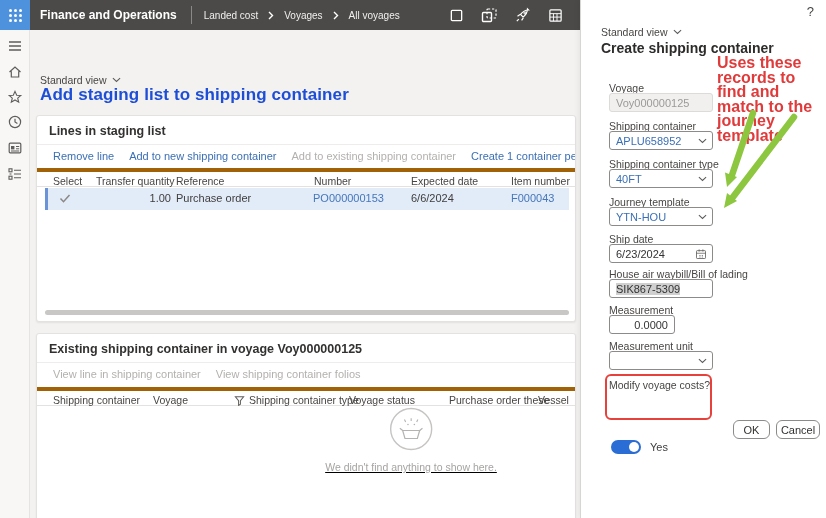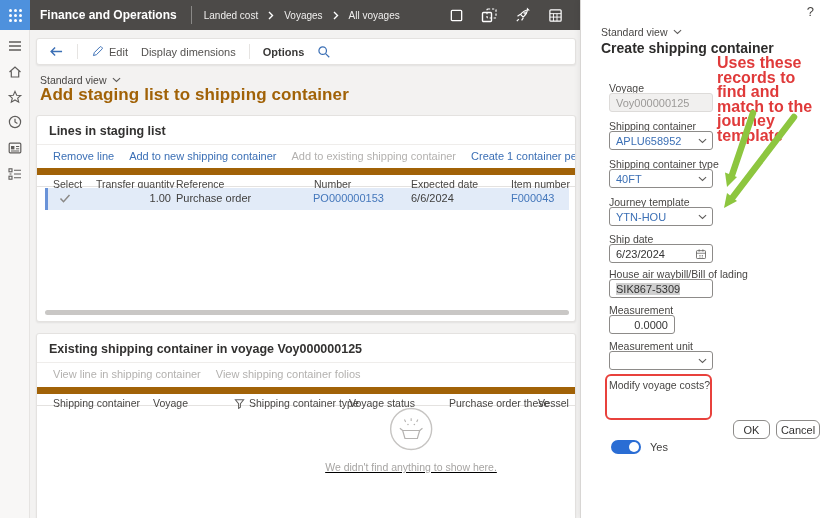--- a/index.html
+++ b/index.html
@@ -26,29 +26,29 @@
   
   .main { position:absolute; left:30px; top:30px; width:550px; height:488px; background:#f3f2f1; }
   .card { position:absolute; background:#fff; border:1px solid #e4e2e0; border-radius:3px; box-shadow:0 1px 2px rgba(0,0,0,.07); overflow:hidden; }
 
   .action-card { left:6px; top:8px; width:540px; height:27px; display:flex; align-items:center; padding-left:12px; gap:13px; }
   .ab-item { display:flex; align-items:center; gap:5px; font-size:11px; color:#53514f; cursor:pointer; white-space:nowrap; }
   .ab-sep { width:1px; height:15px; background:#e6e4e2; }
   .ab-bold { font-weight:bold; color:#3a3938; }
 
   .view-row { position:absolute; left:10px; top:44px; display:flex; align-items:center; gap:5px; font-size:10.5px; color:#484644; cursor:pointer; }
-  .page-title { position:absolute; left:10px; top:55px; font-size:17px; font-weight:600; color:#a16207; letter-spacing:.1px; }
+  .page-title { position:absolute; left:10px; top:55px; font-size:17px; font-weight:600; color:#1d4ed8; letter-spacing:.1px; }
 
   .sec-head { position:absolute; left:12px; top:8px; font-size:12.5px; font-weight:bold; color:#323130; }
   .sec-head-line { position:absolute; left:0; top:28px; width:100%; height:1px; background:#efedeb; }
   .tbar { position:absolute; left:16px; display:flex; gap:15px; font-size:11px; white-space:nowrap; }
   .tlink { color:#3b6fb5; cursor:pointer; }
   .tlink.disabled { color:#b3b1af; cursor:default; }
 
-  .grid-head { position:absolute; left:0; width:540px; height:19px; border-top:7px solid #a16207; border-bottom:1px solid #e4e2e0; font-size:10.5px; color:#484644; }
+  .grid-head { position:absolute; left:0; width:540px; height:19px; border-top:4px solid #a16207; border-bottom:1px solid #e4e2e0; font-size:10.5px; color:#484644; }
   .gh-cell { position:absolute; top:3px; cursor:pointer; white-space:nowrap; }
   .num-col { text-align:right; width:75px; }
 
   .grid-row { position:absolute; left:8px; width:524px; height:22px; background:#e2ebf8; border-left:3px solid #6a93d8; font-size:11px; color:#3f3e3d; cursor:pointer;text-decoration:underline; }
   .gr-cell { position:absolute; top:4px; white-space:nowrap; }
   .link { color:#4477bb; cursor:pointer; }
 
   .hscroll { position:absolute; left:8px; width:524px; height:5px; background:#c9c7c5; border-radius:3px; cursor:pointer; }
 
   .empty-wrap { position:absolute; left:374px; top:72px; transform:translateX(-50%); text-align:center;text-decoration:underline; }
@@ -154,43 +154,20 @@
       </svg>
     <svg class="side-ic" style="top:136px" viewBox="0 0 16 16">
         <rect x="2" y="2.8" width="3" height="3" fill="none" stroke="#5f5d5b" stroke-width="1.1"></rect>
         <rect x="2" y="10.2" width="3" height="3" fill="none" stroke="#5f5d5b" stroke-width="1.1"></rect>
         <path d="M7 4.3h7M7 11.7h7M7 8h7M2.5 8h2" stroke="#5f5d5b" stroke-width="1.1"></path>
       </svg>
   </div>
 
   <div class="main">
 
-    <div class="card action-card">
-      <svg width="15" height="13" viewBox="0 0 16 14">
-          <path d="M14 7H2.5M6.5 2.8L2.2 7l4.3 4.2" fill="none" stroke="#3b6fb5" stroke-width="1.5"></path>
-        </svg>
-      <span class="ab-sep"></span>
-      <span class="ab-item">
-        <svg width="13" height="13" viewBox="0 0 16 16">
-            <path d="M3 13l1.1-3.7L11 2.4a1.3 1.3 0 0 1 1.8 0l.8.8a1.3 1.3 0 0 1 0 1.8L6.7 11.9 3 13z" fill="none" stroke="#3b6fb5" stroke-width="1.2"></path>
-          </svg>
-        <span>Edit</span>
-      </span>
-      <span class="ab-item">
-        <span>Display dimensions</span>
-      </span>
-      <span class="ab-sep"></span>
-      <span class="ab-item ab-bold">
-        <span>Options</span>
-      </span>
-      <svg width="14" height="14" viewBox="0 0 16 16">
-          <circle cx="6.5" cy="6.5" r="4.3" fill="none" stroke="#3b6fb5" stroke-width="1.4"></circle>
-          <path d="M9.8 9.8L14 14" stroke="#3b6fb5" stroke-width="1.4"></path>
-        </svg>
-    </div>
 
     <div class="view-row">
       <span>Standard view</span>
       <svg width="9" height="6" viewBox="0 0 10 6">
           <path d="M1 1l4 3.6L9 1" fill="none" stroke="#5f5d5b" stroke-width="1.2"></path>
         </svg>
     </div>
     <div class="page-title">Add staging list to shipping container</div>
 
     <div class="card" style="left:6px; top:85px; width:540px; height:207px;">

